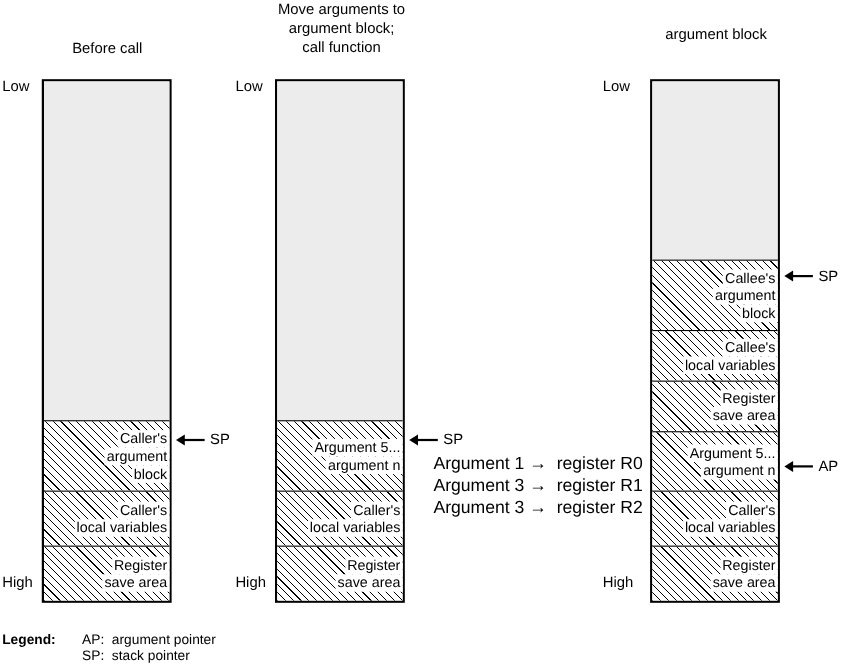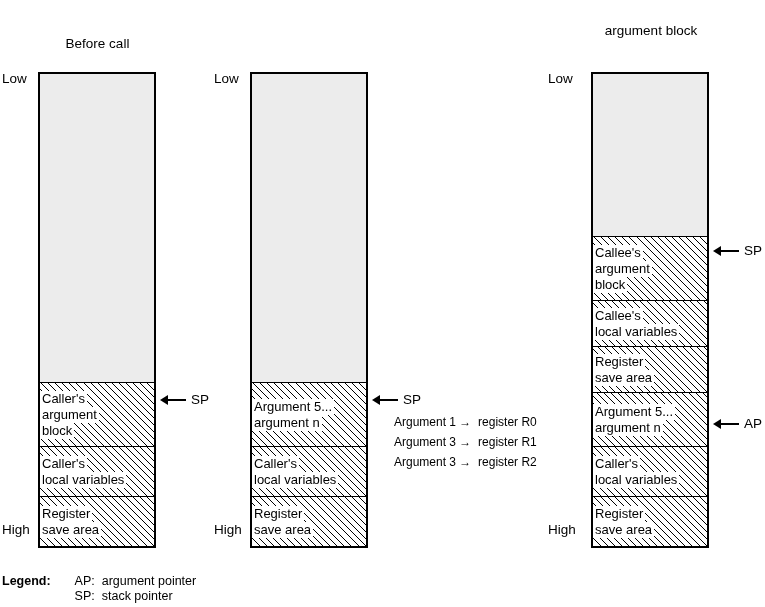--- a/index.html
+++ b/index.html
@@ -37,21 +37,21 @@
   }
 
   .seg {
     position: absolute;
     left: 0;
     right: 0;
     box-sizing: border-box;
     border-top: 1px solid #000;
     display: flex;
     flex-direction: column;
-    align-items: flex-start;
+    align-items: flex-end;
     justify-content: center;
     font-size: 13px;
     line-height: 16px;
     text-align: center;
     background: #ffffff;
   }
   .seg.hatch {
     background-color: #ffffff;
     background-image: repeating-linear-gradient(
       45deg,
@@ -107,21 +107,21 @@
     left: 0px;
     top: 1px;
     width: 0; height: 0;
     border-top: 5px solid transparent;
     border-bottom: 5px solid transparent;
     border-right: 8px solid #000;
   }
 
   .arg-map {
     position: absolute;
-    font-size: 12px;
+    font-size: 16px;
     line-height: 20px;
   }
   .arg-map .row { white-space: pre; }
 
   .legend {
     position: absolute;
     font-size: 12.5px;
     line-height: 15px;
   }
   .legend b { font-weight: bold; }
@@ -157,20 +157,25 @@
       <span class="line">Register</span>
       <span class="line">save area</span>
     </div>
   </div>
 
   <div class="marker" style="left:160px; top:392px;">
     <span class="arrow"></span>
     <span>SP</span>
   </div>
 
+  <div class="col-title" style="left:228px; top:0px; width:165px;">
+    <div>Move arguments to</div>
+    <div>argument block;</div>
+    <div>call function</div>
+  </div>
 
   <div class="edge-label" style="left:214px; top:71px;">Low</div>
   <div class="edge-label" style="left:214px; top:522px;">High</div>
 
   <div class="stack" style="left:250px; top:72px; width:118px; height:476px;">
     <div class="empty-fill" style="height:308px;"></div>
 
     <div class="seg hatch" style="top:308px; height:64px;">
       <span class="line">Argument 5...</span>
       <span class="line">argument n</span>

